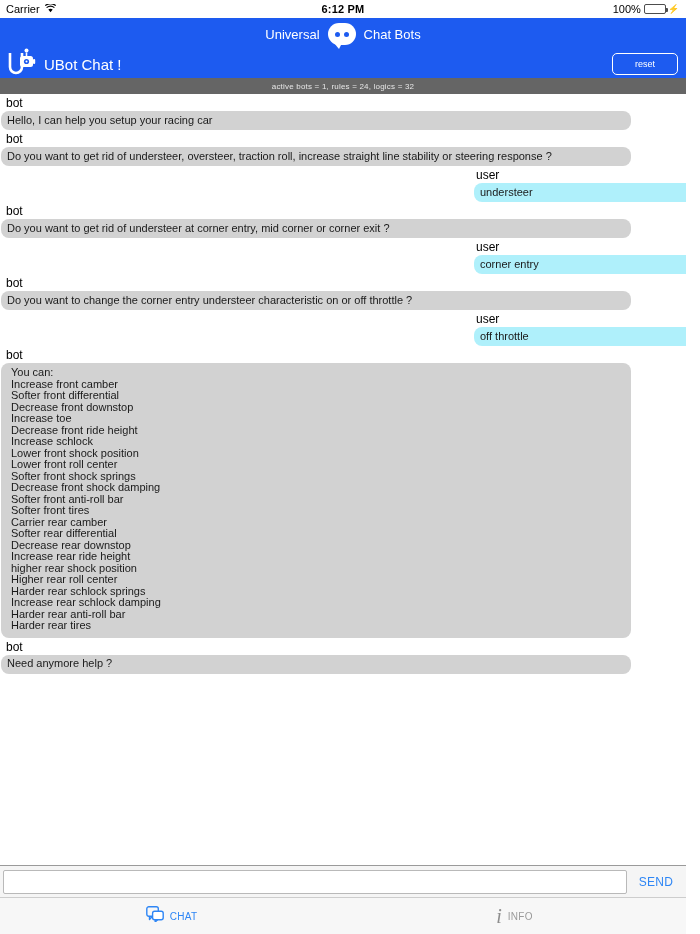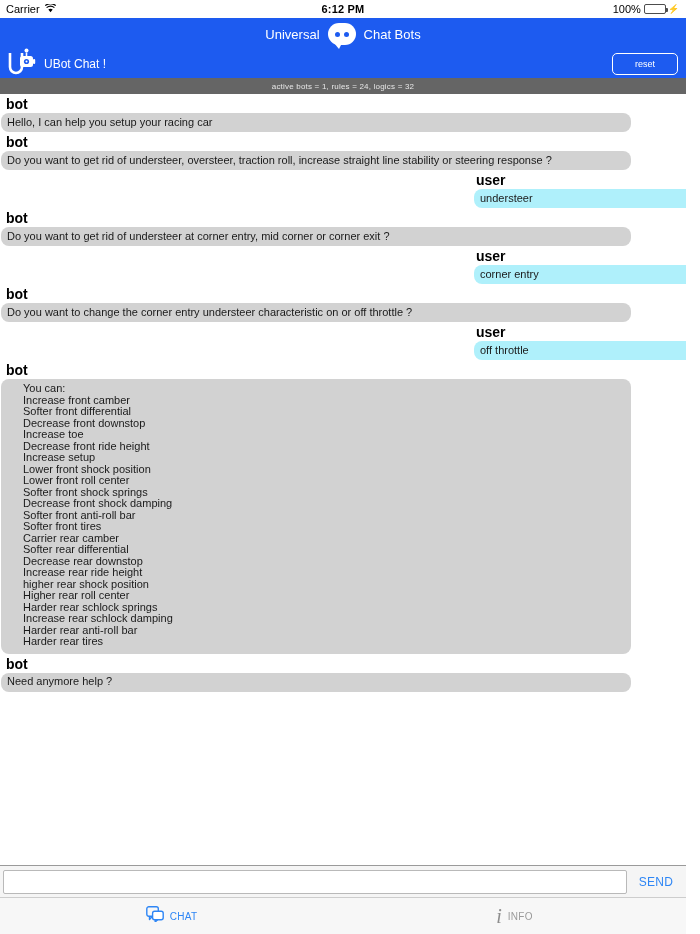--- a/index.html
+++ b/index.html
@@ -59,21 +59,21 @@
     border-right: 3px solid transparent;
     border-top: 6px solid #ffffff;
   }
   .bubble-eye { width: 5px; height: 5px; border-radius: 50%; background: #1d5bf0; }
 
   .header-row2 {
     height: 28px; display: flex; align-items: center;
     padding: 0 8px; position: relative;
   }
   .brand { display: flex; align-items: center; gap: 8px; }
-  .brand-name { color: #ffffff; font-size: 12px; }
+  .brand-name { color: #ffffff; font-size: 15px; }
   .reset-btn {
     margin-left: auto;
     border: 1px solid #ffffff; border-radius: 5px;
     color: #ffffff; background: transparent;
     font-size: 9px; padding: 5px 22px;
     font-family: inherit; cursor: pointer;
   }
 
   
   .infostrip {
@@ -82,34 +82,34 @@
     color: #e6e6e6; font-size: 8px; letter-spacing: .2px;
   }
 
   
   .chat {
     flex: 1 1 auto; background: #ffffff;
     overflow: hidden; padding-top: 2px;
   }
   .msg { margin-bottom: 2px; }
   .msg .tag {
-    font-size: 14px; font-weight: bold; color: #000;
+    font-size: 12px; font-weight: normal; color: #000;
     padding: 0 0 1px 6px;
   }
   .msg.user .tag { padding: 0 0 1px 0; margin-left: 476px; }
   .bub {
     border-radius: 8px; font-size: 11px; color: #1a1a1a;
     padding: 4px 6px; line-height: 11.5px;
   }
   .msg.bot .bub { background: #d2d2d2; width: 630px; margin: 0 0 0 1px; }
   .msg.user .bub { background: #aff0fb; width: 224px; margin-left: 474px; }
   .bub .line { white-space: pre; }
   .msg.bot.single .bub { height: 19px; display: flex; align-items: center; }
   .msg.user .bub { height: 19px; display: flex; align-items: center; }
-  .msg.bot.list .bub { padding: 4px 6px 6px 22px; }
+  .msg.bot.list .bub { padding: 4px 6px 6px 10px; }
 
   
   .inputbar {
     flex: 0 0 32px; background: #f5f5f5;
     border-top: 1px solid #9a9a9a;
     display: flex; align-items: center; padding: 3px 3px;
   }
   .text-input {
     flex: 1 1 auto; height: 24px;
     border: 1px solid #b9b9b9; border-radius: 2px;
@@ -244,21 +244,21 @@
       </div>
       <div class="msg bot list">
         <div class="tag">bot</div>
         <div class="bub">
           <div class="line">You can:</div>
           <div class="line">Increase front camber</div>
           <div class="line">Softer front differential</div>
           <div class="line">Decrease front downstop</div>
           <div class="line">Increase toe</div>
           <div class="line">Decrease front ride height</div>
-          <div class="line">Increase setup</div>
+          <div class="line">Increase schlock</div>
           <div class="line">Lower front shock position</div>
           <div class="line">Lower front roll center</div>
           <div class="line">Softer front shock springs</div>
           <div class="line">Decrease front shock damping</div>
           <div class="line">Softer front anti-roll bar</div>
           <div class="line">Softer front tires</div>
           <div class="line">Carrier rear camber</div>
           <div class="line">Softer rear differential</div>
           <div class="line">Decrease rear downstop</div>
           <div class="line">Increase rear ride height</div>

